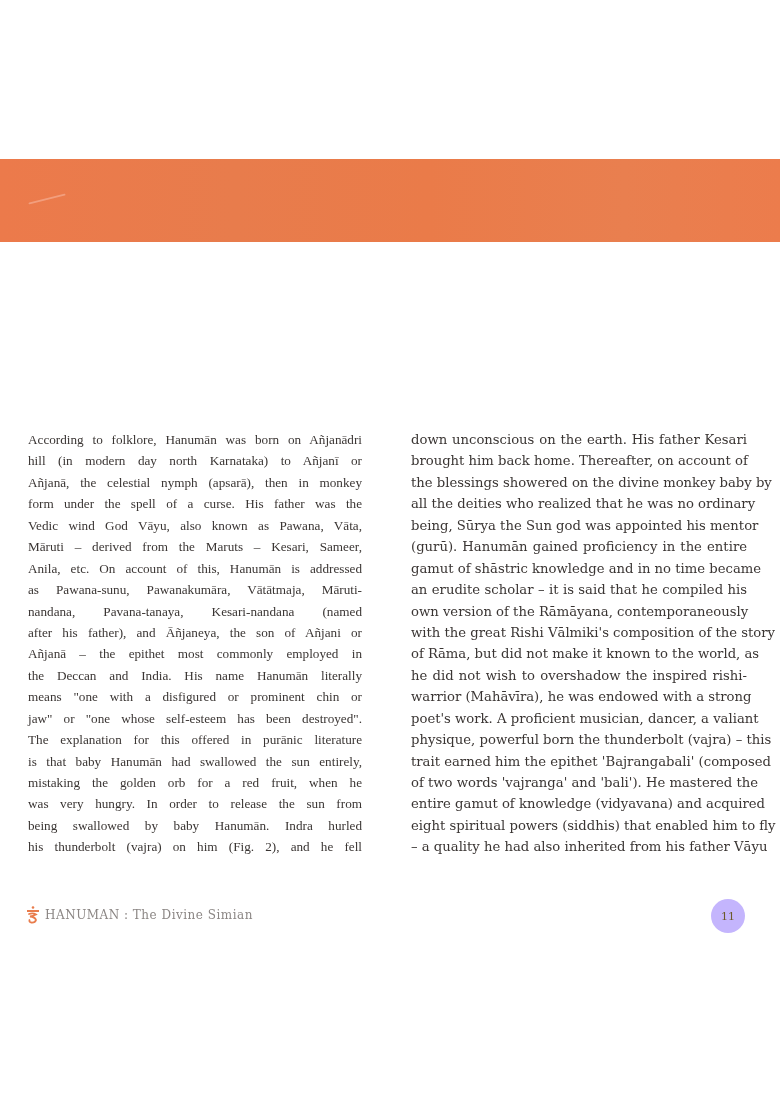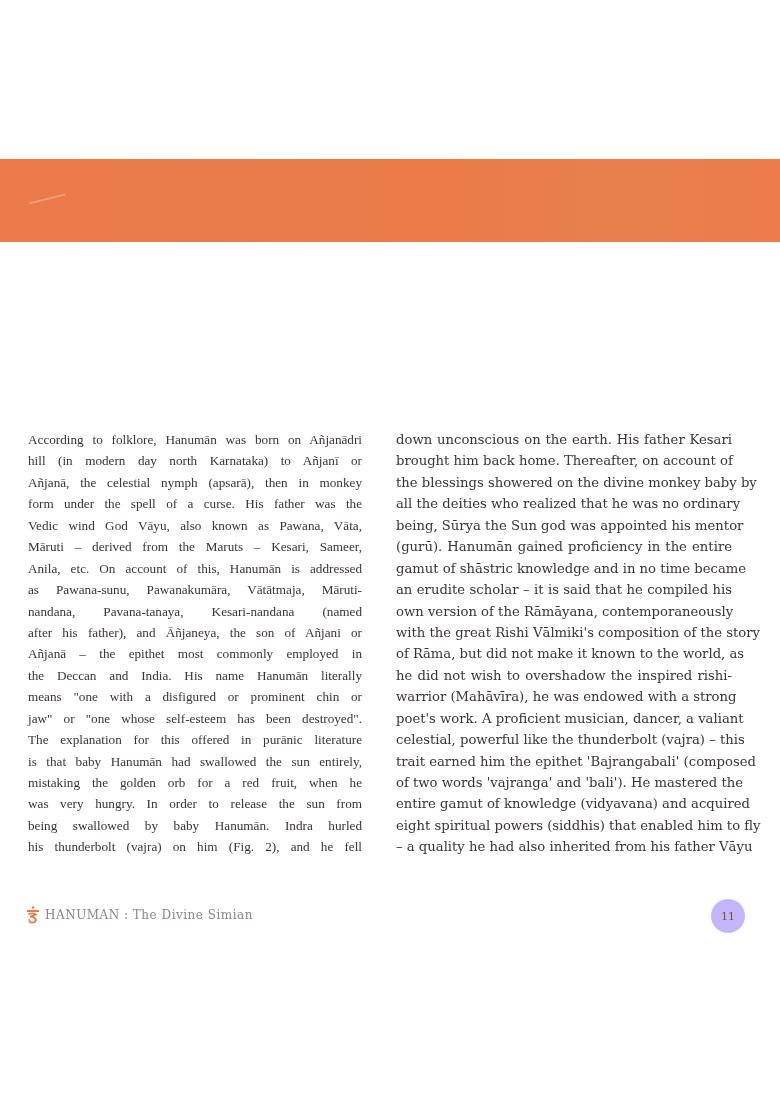--- a/index.html
+++ b/index.html
@@ -44,21 +44,21 @@
       letter-spacing: 0;
     }
     .column .line {
       display: block;
       white-space: nowrap;
       text-align: justify;
       text-align-last: justify;
       height: 21.45px;
     }
     .col-left { left: 28px; width: 334px; font-family: Liberation Serif, serif; }
-    .col-right { left: 396px; width: 336px; }
+    .col-right { left: 411px; width: 336px; }
     .footer-left {
       position: absolute;
       left: 27px;
       top: 906px;
       display: flex;
       align-items: center;
       gap: 6px;
       font-family: "DejaVu Serif", "Liberation Serif", serif;
       font-size: 12px;
       color: #8b8684;
@@ -123,21 +123,21 @@
   <span class="line">being, Sūrya the Sun god was appointed his mentor</span>
   <span class="line">(gurū). Hanumān gained proficiency in the entire</span>
   <span class="line">gamut of shāstric knowledge and in no time became</span>
   <span class="line">an erudite scholar – it is said that he compiled his</span>
   <span class="line">own version of the Rāmāyana, contemporaneously</span>
   <span class="line">with the great Rishi Vālmiki's composition of the story</span>
   <span class="line">of Rāma, but did not make it known to the world, as</span>
   <span class="line">he did not wish to overshadow the inspired rishi-</span>
   <span class="line">warrior (Mahāvīra), he was endowed with a strong</span>
   <span class="line">poet's work. A proficient musician, dancer, a valiant</span>
-  <span class="line">celestial, powerful like the thunderbolt (vajra) – this</span>
+  <span class="line">physique, powerful born the thunderbolt (vajra) – this</span>
   <span class="line">trait earned him the epithet 'Bajrangabali' (composed</span>
   <span class="line">of two words 'vajranga' and 'bali'). He mastered the</span>
   <span class="line">entire gamut of knowledge (vidyavana) and acquired</span>
   <span class="line">eight spiritual powers (siddhis) that enabled him to fly</span>
   <span class="line">– a quality he had also inherited from his father Vāyu</span>
 </div>
 
 <div class="footer-left">
   <span class="footer-icon">
     <svg width="12" height="18" viewBox="0 0 12 18">

